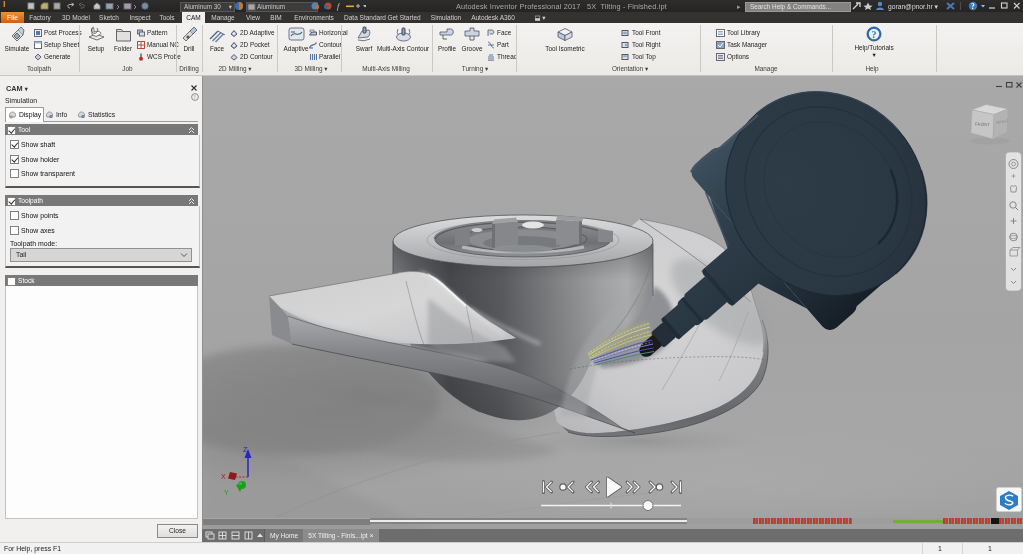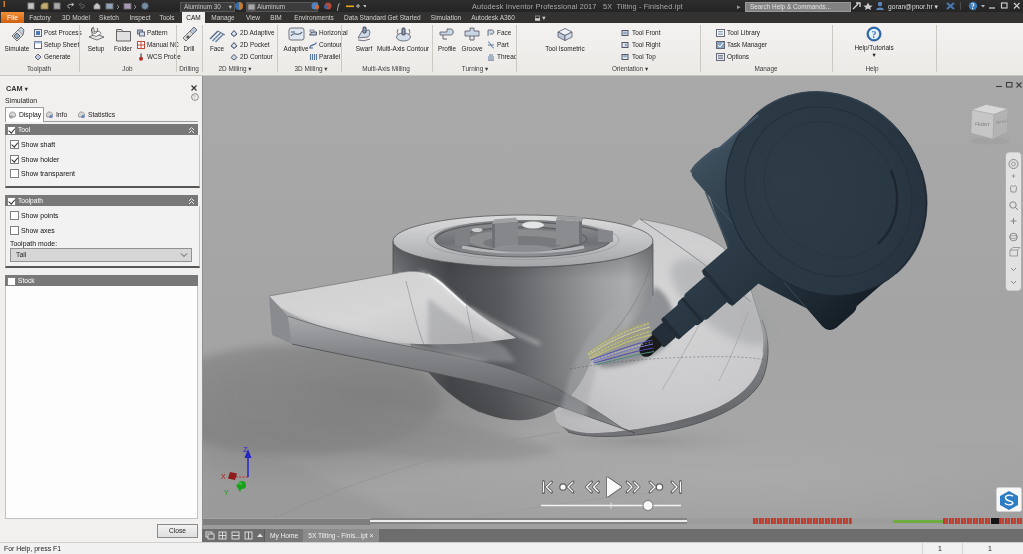--- a/index.html
+++ b/index.html
@@ -73,21 +73,21 @@
     <svg class="abs" width="56" height="12" style="left:310px;top:0">
       <circle cx="5" cy="6" r="3.5" fill="#4a84c4"></circle>
         <circle cx="7" cy="7" r="2.2" fill="#d06830"></circle>
       <circle cx="18" cy="6" r="3.5" fill="#b44838"></circle>
         <circle cx="16" cy="7" r="2" fill="#3a66a0"></circle>
       <text x="27" y="9" font-size="8" font-style="italic" fill="#cfcfcf" font-family="Liberation Serif">f</text>
       <rect x="36" y="5.5" width="8" height="1.6" fill="#e8a81f"></rect>
       <path d="M48 4 L48 8 M46 6 L50 6" stroke="#bbb" stroke-width="1"></path>
       <path d="M53 5 L55 7.5 L57 5" fill="#bbb"></path>
     </svg>
-    <div class="ti" style="left:472px;color:#a9a9a9;font-size:7.3px;letter-spacing:0.15px;">Autodesk Inventor Professional 2017&nbsp;&nbsp;&nbsp;5X&nbsp; Tilting - Finished.ipt</div>
+    <div class="ti" style="left:456px;color:#a9a9a9;font-size:7.3px;letter-spacing:0.15px;">Autodesk Inventor Professional 2017&nbsp;&nbsp;&nbsp;5X&nbsp; Tilting - Finished.ipt</div>
     <div class="ti" style="left:737px;color:#9a9a9a;">▸</div>
     <div class="abs" style="left:745px;top:1.5px;width:100px;height:8.5px;background:#828282;border:1px solid #9a9a9a;color:#e3e3e3;font-size:6.4px;line-height:8px;padding-left:4px;">Search Help &amp; Commands...</div>
     <svg class="abs" width="170" height="12" style="left:851px;top:0">
       <path d="M2 9 L7 4 M5 3 L9 3 L9 7" stroke="#d8d8d8" stroke-width="1.3" fill="none"></path>
       <path d="M17 2.5 L18.5 5.5 L21.5 5.7 L19.2 7.7 L20 10 L17 8.4 L14 10 L14.8 7.7 L12.5 5.7 L15.5 5.5 Z" fill="#cdcdcd"></path>
       <circle cx="29" cy="4" r="2.2" fill="#5b87bd"></circle>
         <path d="M25 10 C25 6.5 33 6.5 33 10 Z" fill="#5b87bd"></path>
       <text x="37" y="8.5" font-size="6.7" fill="#dcdcdc" font-family="Liberation Sans">goran@pnor.hr ▾</text>
       <path d="M96 3 L103 9 M103 3 L96 9" stroke="#4a7ab5" stroke-width="2"></path>
       <rect x="109" y="2" width="1" height="8" fill="#4d4d4d"></rect>

